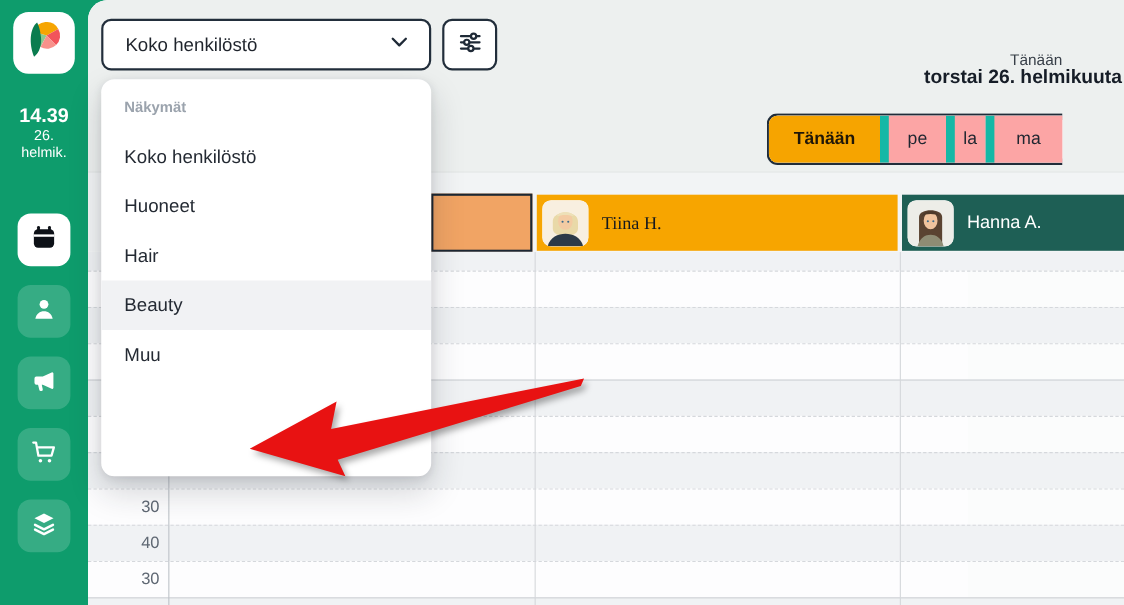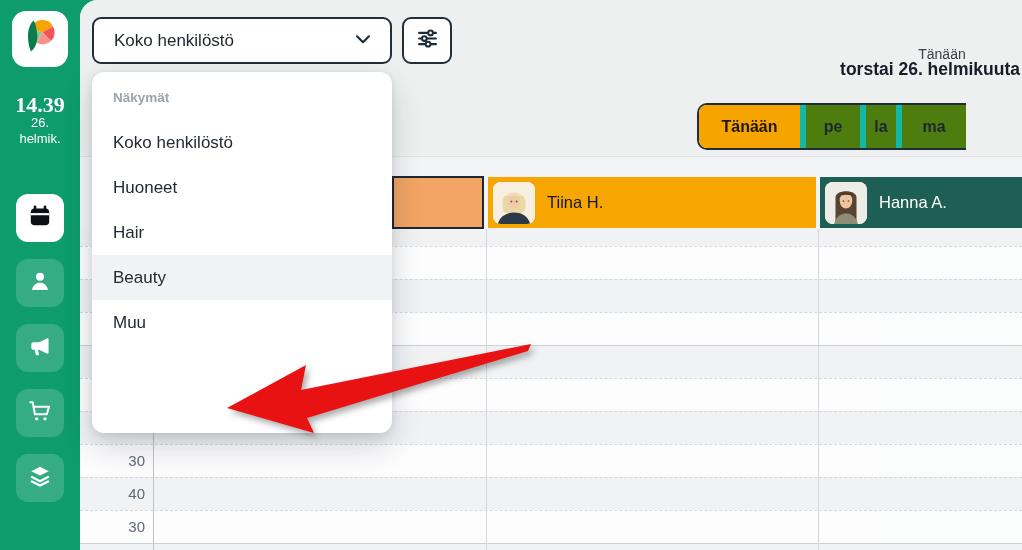--- a/index.html
+++ b/index.html
@@ -7,21 +7,21 @@
     width:1022px;height:550px;overflow:hidden;position:relative;
     background:#0E9C6C;
     font-family:"Liberation Sans",sans-serif;
     -webkit-font-smoothing:antialiased;
   }
   
   .sidebar{position:absolute;left:0;top:0;width:80px;height:550px;background:#0E9C6C;z-index:5;}
   .logo-tile{position:absolute;left:12px;top:11px;width:56px;height:56px;background:#fff;border-radius:14px;
     display:flex;align-items:center;justify-content:center;cursor:pointer;}
   .clock{position:absolute;left:0;top:95px;width:80px;text-align:center;color:#fff;}
-  .clock .t{font-size:22px;font-weight:700;line-height:20px;font-family:Liberation Serif, serif;}
+  .clock .t{font-size:18px;font-weight:700;line-height:20px;}
   .clock .d{font-size:13px;line-height:16px;}
   .nav-tile{position:absolute;left:16px;width:48px;height:48px;border-radius:12px;
     background:rgba(255,255,255,.17);color:#fff;display:flex;align-items:center;justify-content:center;cursor:pointer;}
   .nav-tile.active{background:#fff;color:#0d1117;}
   
   .content{position:absolute;left:80px;top:0;width:942px;height:550px;background:#FBFCFC;
     border-top-left-radius:18px;overflow:hidden;z-index:10;}
   .topbar{position:absolute;left:0;top:0;width:942px;height:157px;background:#EDF0EF;border-bottom:1px solid #E0E4E4;box-sizing:border-box;}
   .strip{position:absolute;left:0;top:157px;width:942px;height:72px;background:#F2F4F5;}
   .view-btn{position:absolute;left:12px;top:17px;width:300px;height:47px;background:#fff;
@@ -29,29 +29,29 @@
     display:flex;align-items:center;justify-content:space-between;padding:0 16px 0 20px;}
   .view-btn .lbl{font-size:17px;color:#1F242C;}
   .filter-btn{position:absolute;left:322px;top:17px;width:50px;height:47px;background:#fff;
     border:2px solid #222E3B;border-radius:9px;box-sizing:border-box;cursor:pointer;
     display:flex;align-items:center;justify-content:center;}
   .date-heading{position:absolute;right:2px;top:19px;font-size:17.5px;font-weight:700;color:#161D27;white-space:nowrap;margin-top:40px;}
   .date-subtitle{position:absolute;right:0;top:46px;width:160px;text-align:center;font-size:14px;color:#394049;}
   
   .tabs{position:absolute;left:617px;top:103px;height:47px;display:flex;
     border:2px solid #202C39;border-right:0;border-radius:10px 0 0 10px;overflow:hidden;box-sizing:border-box;background:#fff;}
-  .tab{display:flex;align-items:center;justify-content:center;font-size:16px;color:#1F2630;background:#4d7c0f;
-    border-left:6px solid #14b8a6;box-sizing:border-box;cursor:pointer;font-weight:bold;}
+  .tab{display:flex;align-items:center;justify-content:center;font-size:16px;color:#1F2630;background:#fca5a5;
+    border-left:8px solid #14b8a6;box-sizing:border-box;cursor:pointer;}
   .tab:first-child{border-left:0;}
   .tab.active{background:#F6A400;font-weight:700;color:#201708;}
   
   .colhead-partial{position:absolute;left:312px;top:176px;width:92px;height:53px;background:#F1A464;
     border:2px solid #1C2733;box-sizing:border-box;cursor:pointer;}
   .colhead{position:absolute;top:177px;height:51px;display:flex;align-items:center;padding-left:5px;box-sizing:border-box;cursor:pointer;}
-  .colhead.c1{left:408px;width:328px;background:#F7A500;color:#15191E;}
+  .colhead.c1{left:408px;width:328px;background:#F7A500;color:#15191E;font-family:Liberation Serif, serif;}
   .colhead.c2{left:740px;width:202px;background:#1E5F55;color:#FFFFFF;}
   .avatar{width:42px;height:42px;border-radius:8px;background:#fff;overflow:hidden;flex:0 0 auto;}
   .colhead .name{margin-left:12px;font-size:16.5px;}
   
   .grid{position:absolute;left:0;top:229px;width:800px;height:321px;background:#FDFDFE;}
   .stripe{position:absolute;left:0;width:942px;background:#F0F2F4;}
   .hline{position:absolute;left:0;width:942px;height:0;border-top:1px dashed #D5D8DC;}
   .hline.solid{border-top:1px solid #CDD1D5;}
   .vline{position:absolute;top:0;height:321px;width:1px;background:#D4D7DB;}
   .vline.gutter{left:73px;background:#BDC2C8;}

